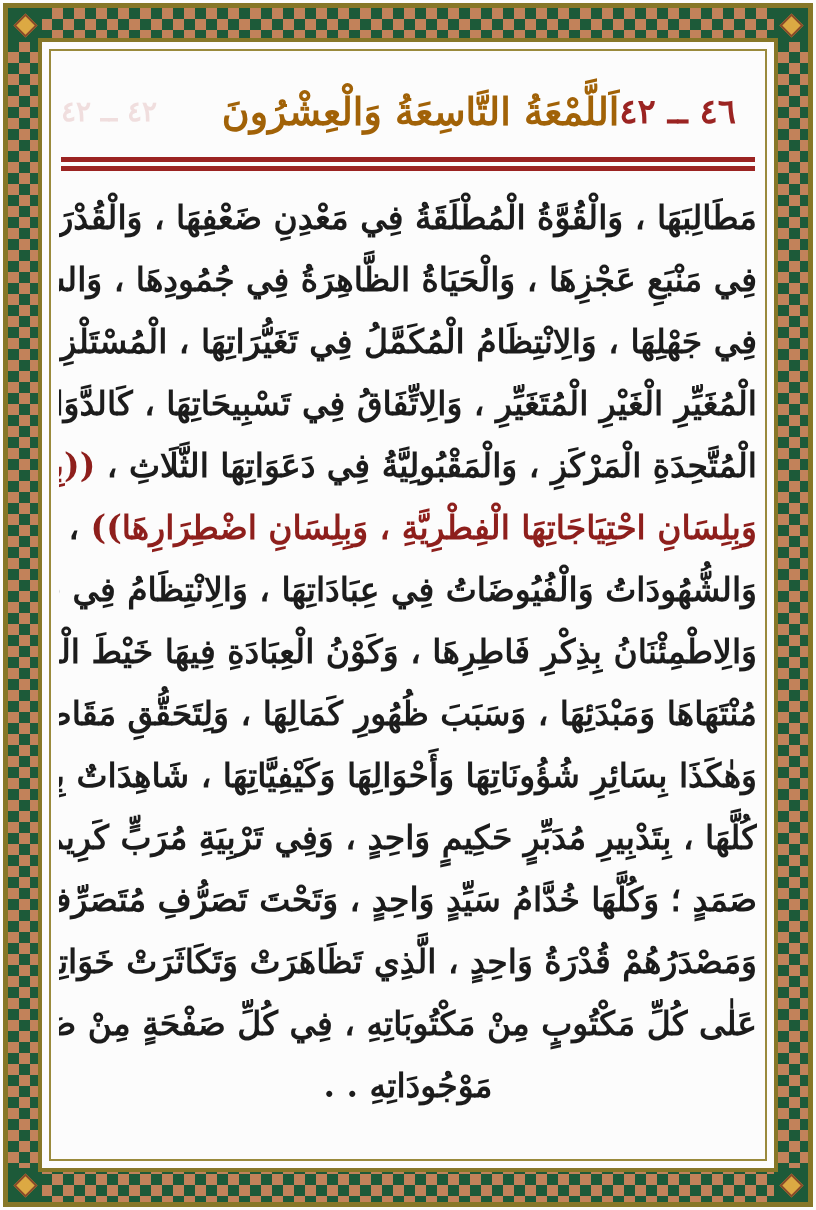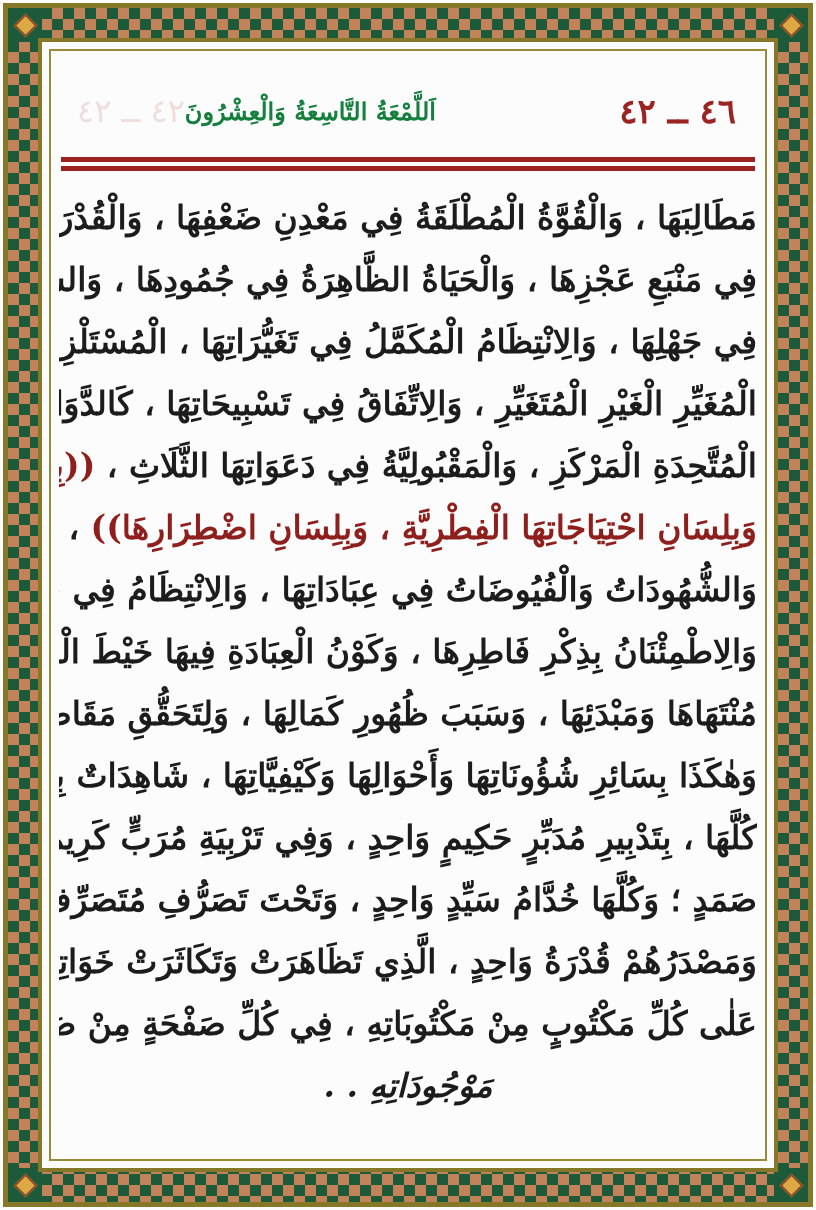--- a/index.html
+++ b/index.html
@@ -53,43 +53,43 @@
   .header-row{
     display:flex; direction:rtl;
     align-items:center;
     height:64px; margin-top:14px;
   }
   .page-range{
     color:#9b2422; font-weight:bold; font-size:34px;
     margin-right:21px; white-space:nowrap; letter-spacing:2px;
   }
   .title{
-    flex:1; text-align:left;
-    color:#15803d; font-weight:bold; font-size:24px;
+    flex:1; text-align:right;
+    color:#a16207; font-weight:bold; font-size:38px;
     white-space:nowrap;
   }
   .ghost-range{
-    color:#f0dede; font-weight:normal; font-size:32px;
-    margin-left:18px; white-space:nowrap; letter-spacing:2px;
+    color:#f0dede; font-weight:bold; font-size:28px;
+    margin-left:2px; white-space:nowrap; letter-spacing:2px;
   }
   .rule-wrap{margin:14px 2px 0 2px;}
   .rule{height:5px;background:#9b2422;}
   .rule + .rule{margin-top:4px;}
   .body-text{
     margin:16px 0 0 0;
     font-size:33px; line-height:62px;
     font-weight:bold;
     color:#1c1c1c;
   }
   .line{
     height:62px; overflow:hidden;
     text-align:justify; text-align-last:justify;
     white-space:nowrap;
   }
-  .line.center{text-align:center; text-align-last:center; white-space:normal;font-style:italic;}
+  .line.center{text-align:center; text-align-last:center; white-space:normal;}
   .seg-red{color:#8e1f1c;}
 </style>
 </head>
 <body>
 
 <div class="page">
 
   <div class="frame-outer">
     <div class="frame-band">
       <div class="corner tl">

